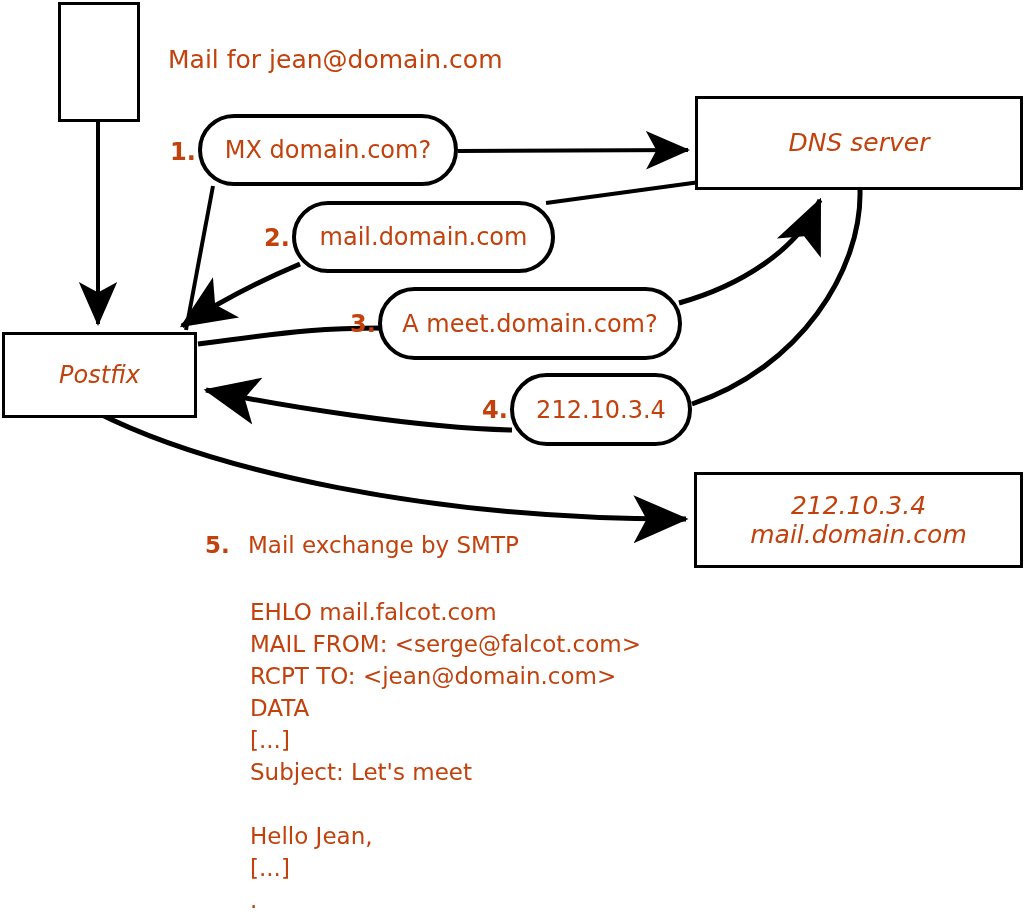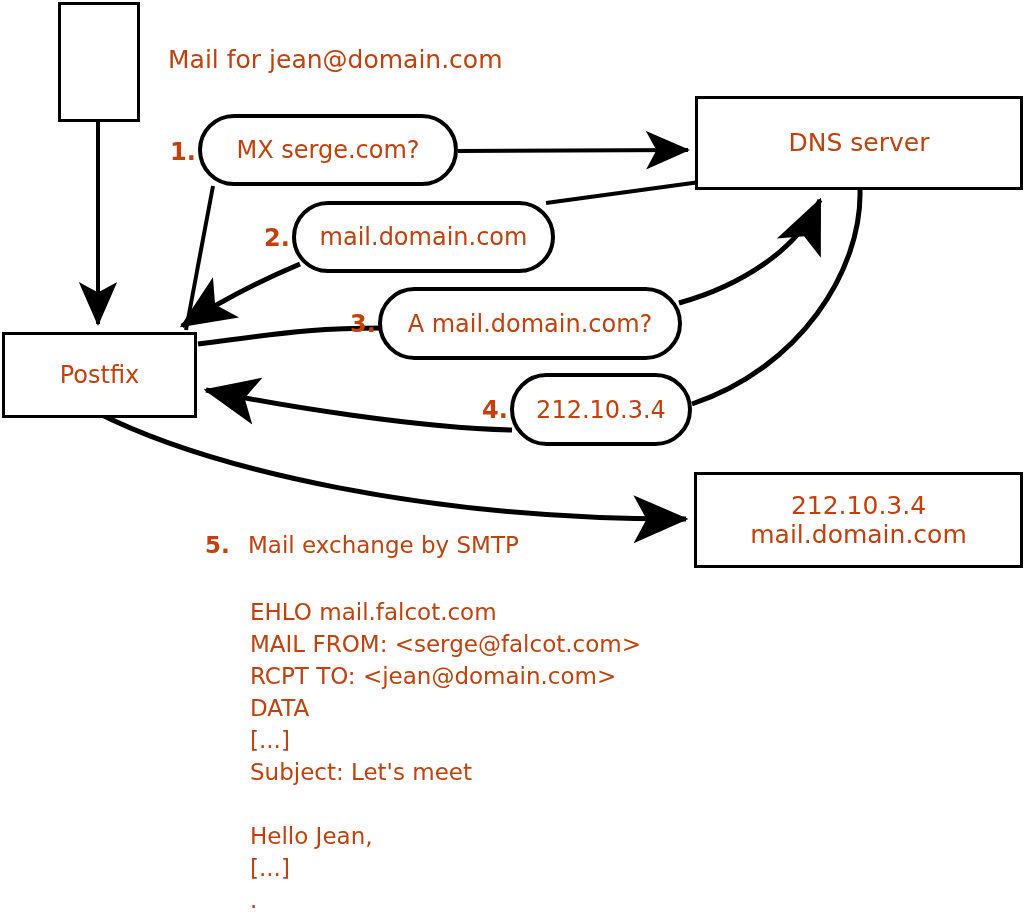--- a/index.html
+++ b/index.html
@@ -28,20 +28,21 @@
   .node-box {
     position: absolute;
     box-sizing: border-box;
     background: #ffffff;
     border: 3px solid #000000;
     display: flex;
     align-items: center;
     justify-content: center;
     line-height: 1.18;
     z-index: 3;
+    font-style: italic;
   }
   .bubble {
     position: absolute;
     box-sizing: border-box;
     background: #ffffff;
     border: 4px solid #000000;
     border-radius: 999px;
     display: flex;
     align-items: center;
     justify-content: center;
@@ -117,31 +118,31 @@
     <span>Postfix</span>
   </div>
 
   <div class="node-box f25" style="left:694px; top:472px; width:329px; height:96px; flex-direction:column;">
     <span>212.10.3.4</span>
     <span>mail.domain.com</span>
   </div>
 
   <div class="step-num f24" style="left:170px; top:138px;">1.</div>
   <div class="bubble f24" style="left:198px; top:114px; width:260px; height:72px;">
-    <span>MX serge.com?</span>
+    <span>MX domain.com?</span>
   </div>
 
   <div class="step-num f24" style="left:264px; top:224px;">2.</div>
   <div class="bubble f24" style="left:292px; top:201px; width:263px; height:72px;">
     <span>mail.domain.com</span>
   </div>
 
   <div class="step-num f24" style="left:350px; top:310px;">3.</div>
   <div class="bubble f24" style="left:378px; top:287px; width:304px; height:73px;">
-    <span>A mail.domain.com?</span>
+    <span>A meet.domain.com?</span>
   </div>
 
   <div class="step-num f24" style="left:482px; top:396px;">4.</div>
   <div class="bubble f24" style="left:510px; top:373px; width:182px; height:73px;">
     <span>212.10.3.4</span>
   </div>
 
   <div class="step-num f23" style="left:205px; top:532px;">5.</div>
   <div class="plain-text f23" style="left:248px; top:532px;">Mail exchange by SMTP</div>
 

